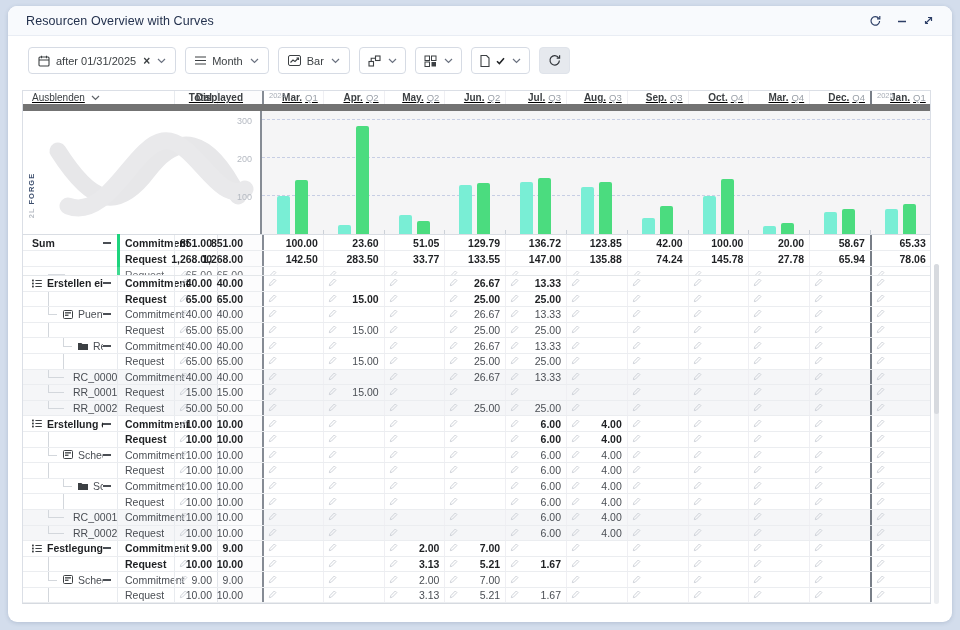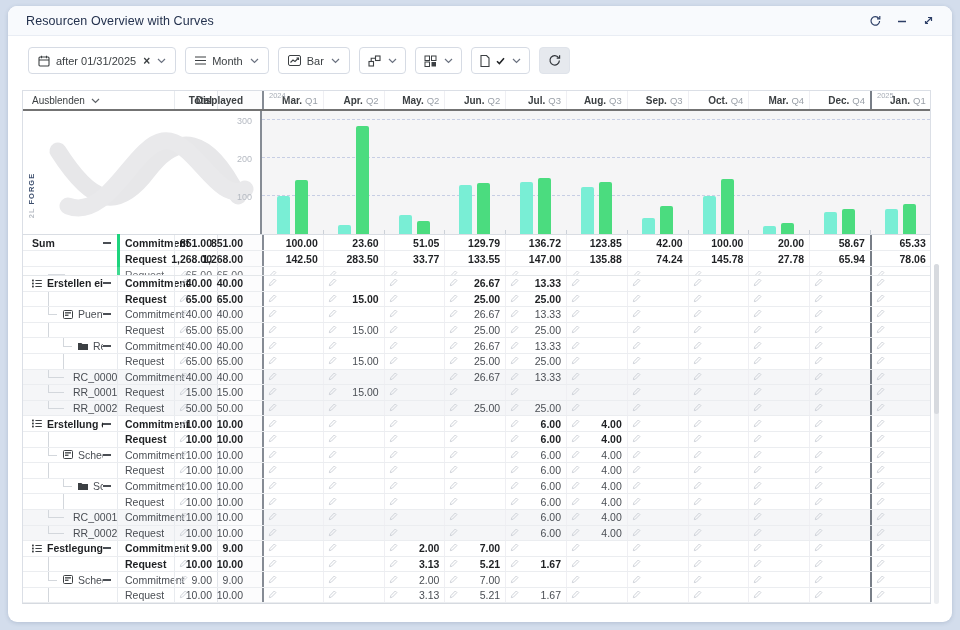--- a/index.html
+++ b/index.html
@@ -17,21 +17,21 @@
   .tbtn { height:27px; background:#fff; border:1px solid #d6dbe4; border-radius:4px; display:flex; align-items:center;
           gap:6px; padding:0 9px; font-size:11px; color:#3c4043; cursor:pointer; }
   .tbtn svg { display:block; }
   .tbtn .clr { font-size:12px; font-weight:bold; color:#3c4043; line-height:1; margin-left:1px; }
   .tbtn.iconic { padding:0 8px; }
   .tbtn.refresh { background:#e6e9ee; border-color:#dfe3ea; padding:0 8px; }
   .chev { margin-left:1px; }
   
   .table-wrap { position:absolute; left:14px; top:84px; width:909px; border:1px solid #dbdfe6; border-bottom:1px solid #d6dae0; background:#fff; }
   .grid-row { display:grid; grid-template-columns:94px 57px 43px 45px repeat(11,60.8px); position:relative; }
-  .hdr { height:20px; border-bottom:2px solid #737373; }
+  .hdr { height:20px; border-bottom:7px solid #737373;text-decoration:underline; }
   .hdr .cell { font-size:10px; color:#3c4043; display:flex; align-items:center; }
   .cell { position:relative; }
   .c-name { padding-left:9px; }
   .c-type { border-left:1px solid #e8ebef; }
   .c-total { border-left:1px solid #e8ebef; justify-content:flex-end; padding-right:5px; }
   .c-disp { border-left:1px solid #e2e5ea; justify-content:flex-end; padding-right:19px; background:#fcfcfd; }
   .c-month { border-left:1px solid #efeff3; justify-content:flex-end; padding-right:5px; }
   .c-month.first { border-left:2px solid #868c95; }
   .c-month.year-div { border-left:2px solid #787e87; }
   .hdr .b { font-weight:bold; color:#3c4043; }

